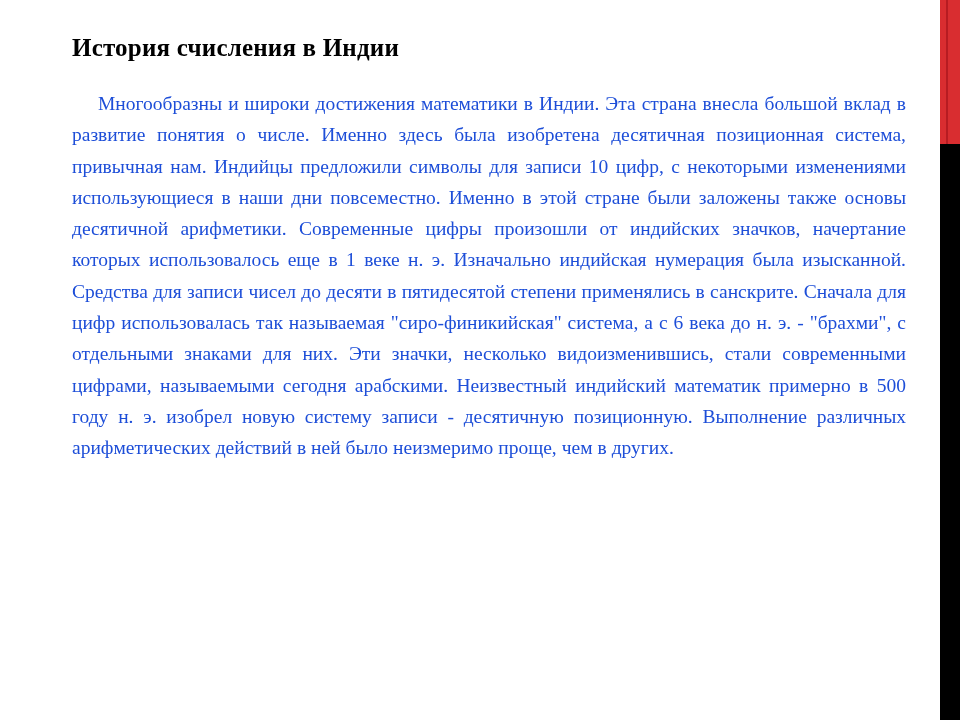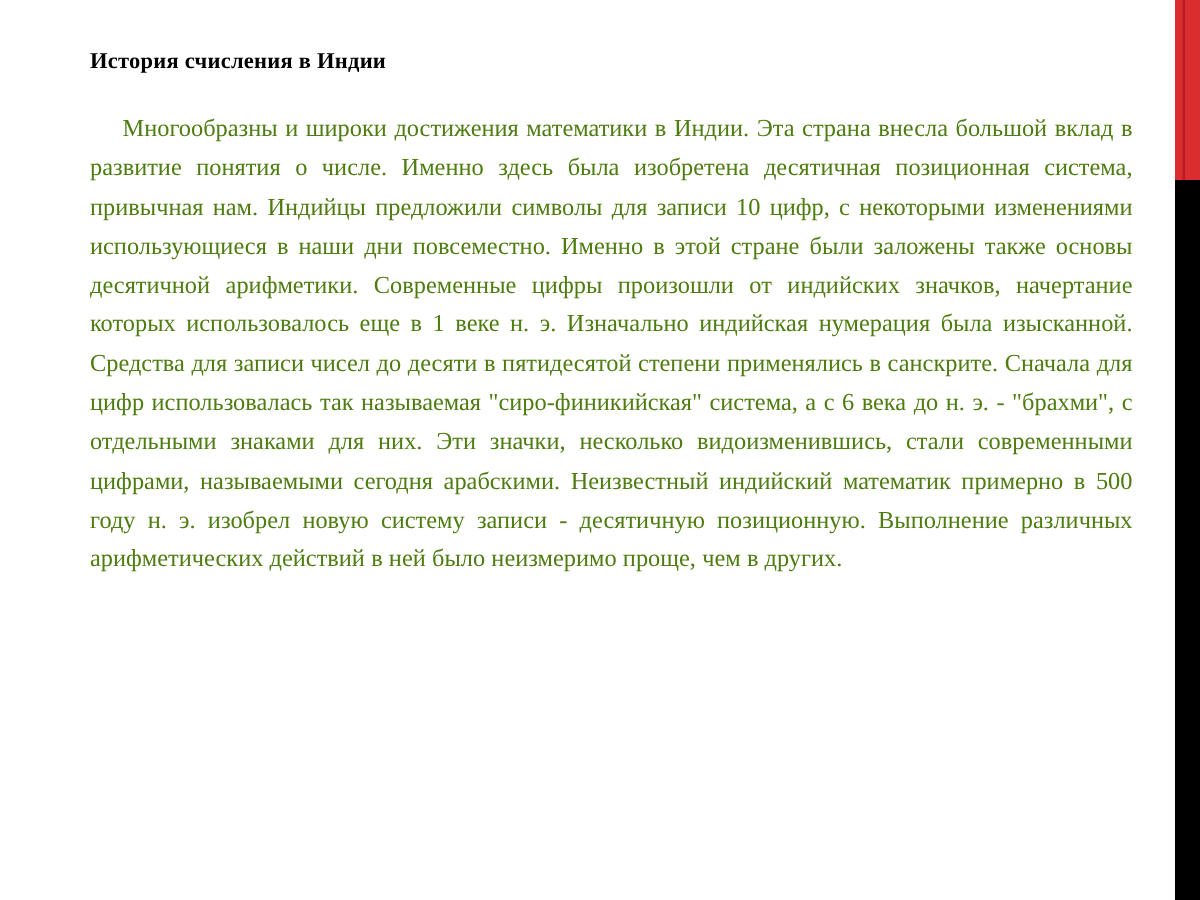--- a/index.html
+++ b/index.html
@@ -55,37 +55,37 @@
     top: 0;
     width: 834px;
   }
 
   #slide-title {
     position: absolute;
     left: 0;
     top: 36px;
     width: 834px;
     font-family: "Liberation Serif", "DejaVu Serif", serif;
-    font-size: 18px;
+    font-size: 25px;
     font-weight: bold;
     color: #000000;
     letter-spacing: 0.2px;
     line-height: 24px;
     white-space: nowrap;
   }
 
   #body-text {
     position: absolute;
     left: 0;
     top: 88px;
     width: 834px;
     font-family: "Liberation Serif", "DejaVu Serif", serif;
     font-size: 19.5px;
     line-height: 31.3px;
-    color: #4d7c0f;
+    color: #1d4ed8;
     text-align: justify;
     text-indent: 26px;
     text-justify: inter-word;
     hyphens: none;
     word-spacing: 0.1px;
   }
 </style>
 </head>
 <body>
 

